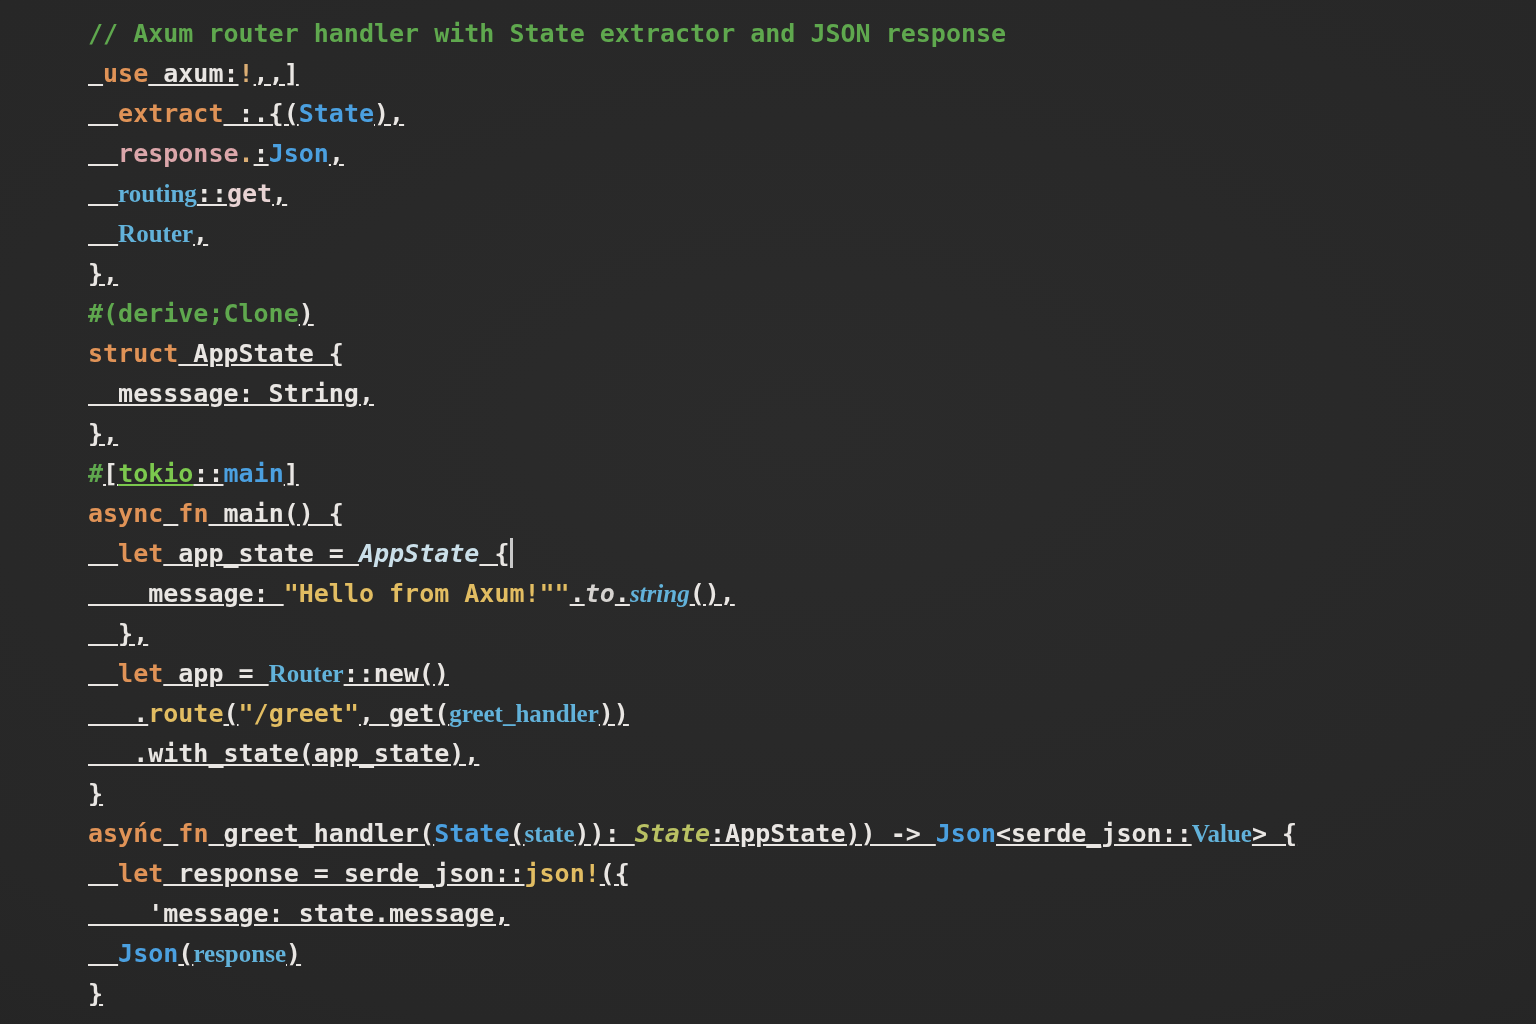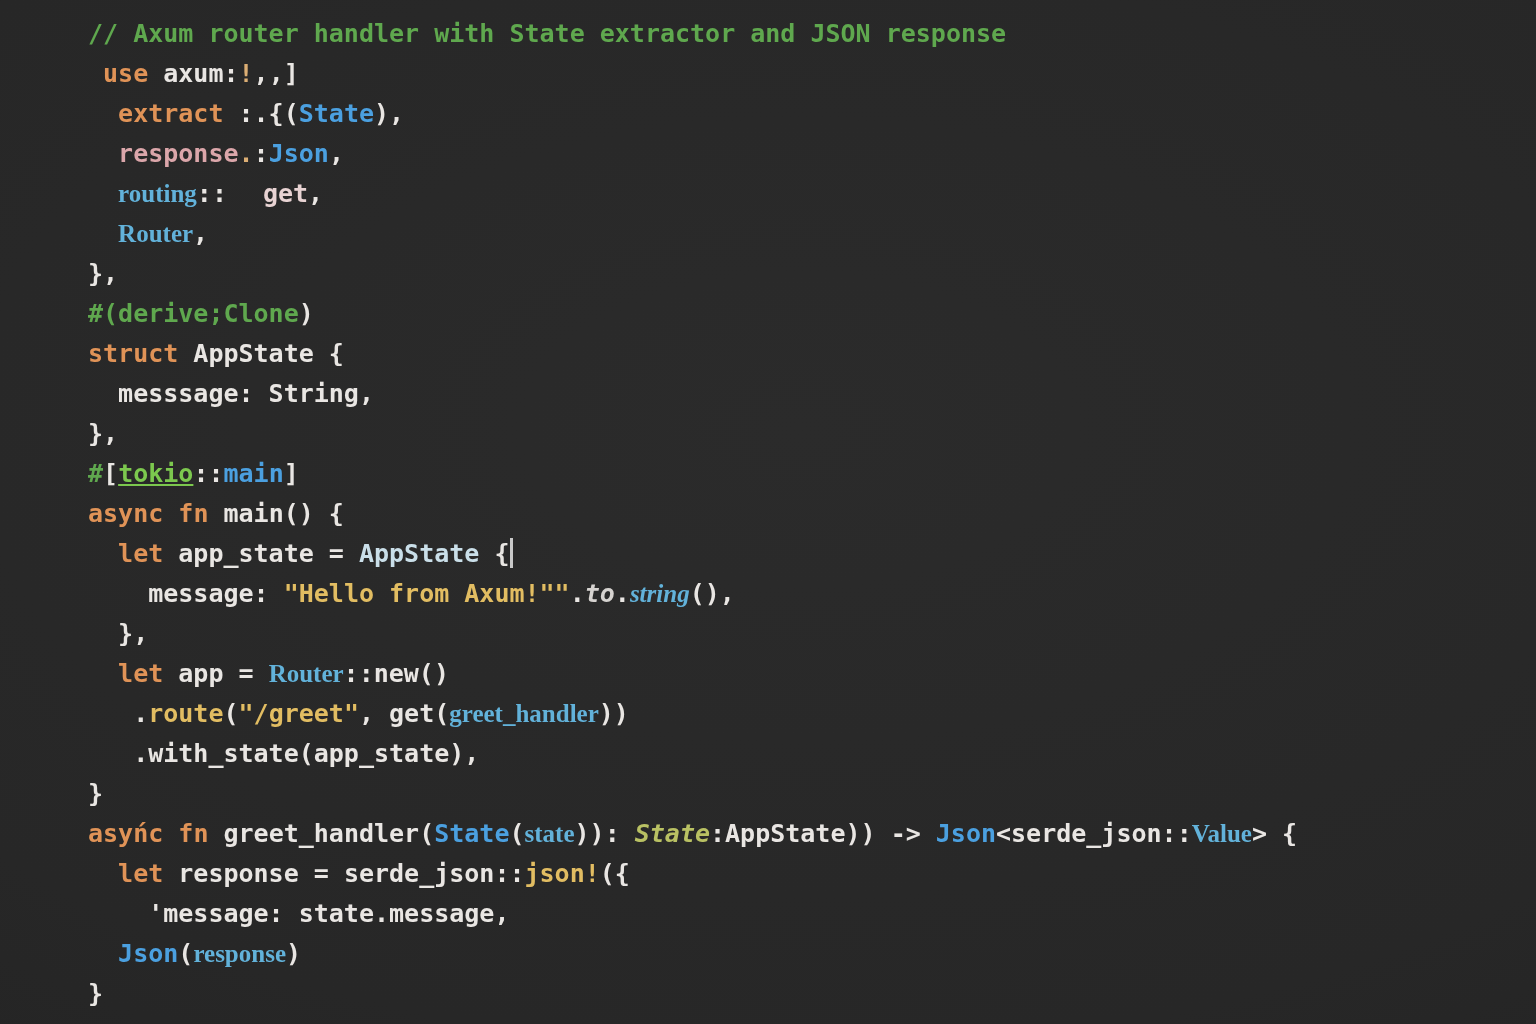--- a/index.html
+++ b/index.html
@@ -22,30 +22,30 @@
   .code-area {
     padding: 14px 0 0 88px;
     font-size: 25px;
     font-weight: bold;
     line-height: 40px;
     white-space: pre;
     letter-spacing: 0;
   }
   .line { height: 40px; }
   
-  .c-w    { color: #e9e6e3; }
+  .c-w    { color: #e9e6e3; text-decoration: underline; }
   .c-kw   { color: #e09357; }
   .c-ty   { color: #4ba0e0; }
   .c-mem  { color: #62b2da; font-family: Liberation Serif, serif; }
-  .c-pale { color: #cadfe9; }
+  .c-pale { color: #cadfe9; font-style: italic; }
   .c-str  { color: #e2bd62; }
   .c-g1   { color: #5fa84e; }
   .c-g2   { color: #7cc84e; text-decoration: underline; }
   .c-pink { color: #dba6aa; }
-  .c-pw   { color: #e8d3d3; margin-left: 36px; }
+  .c-pw   { color: #e8d3d3; }
   .c-tan  { color: #dcae74; }
   .c-olv  { color: #b9c163; font-style: italic; }
   .c-ito  { color: #d6d3d0; font-style: italic; }
   .i      { font-style: italic; text-align: center; }
   .c-cur  {
     display: inline-block;
     width: 3px;
     height: 30px;
     background: #c9c9c9;
     vertical-align: middle;

